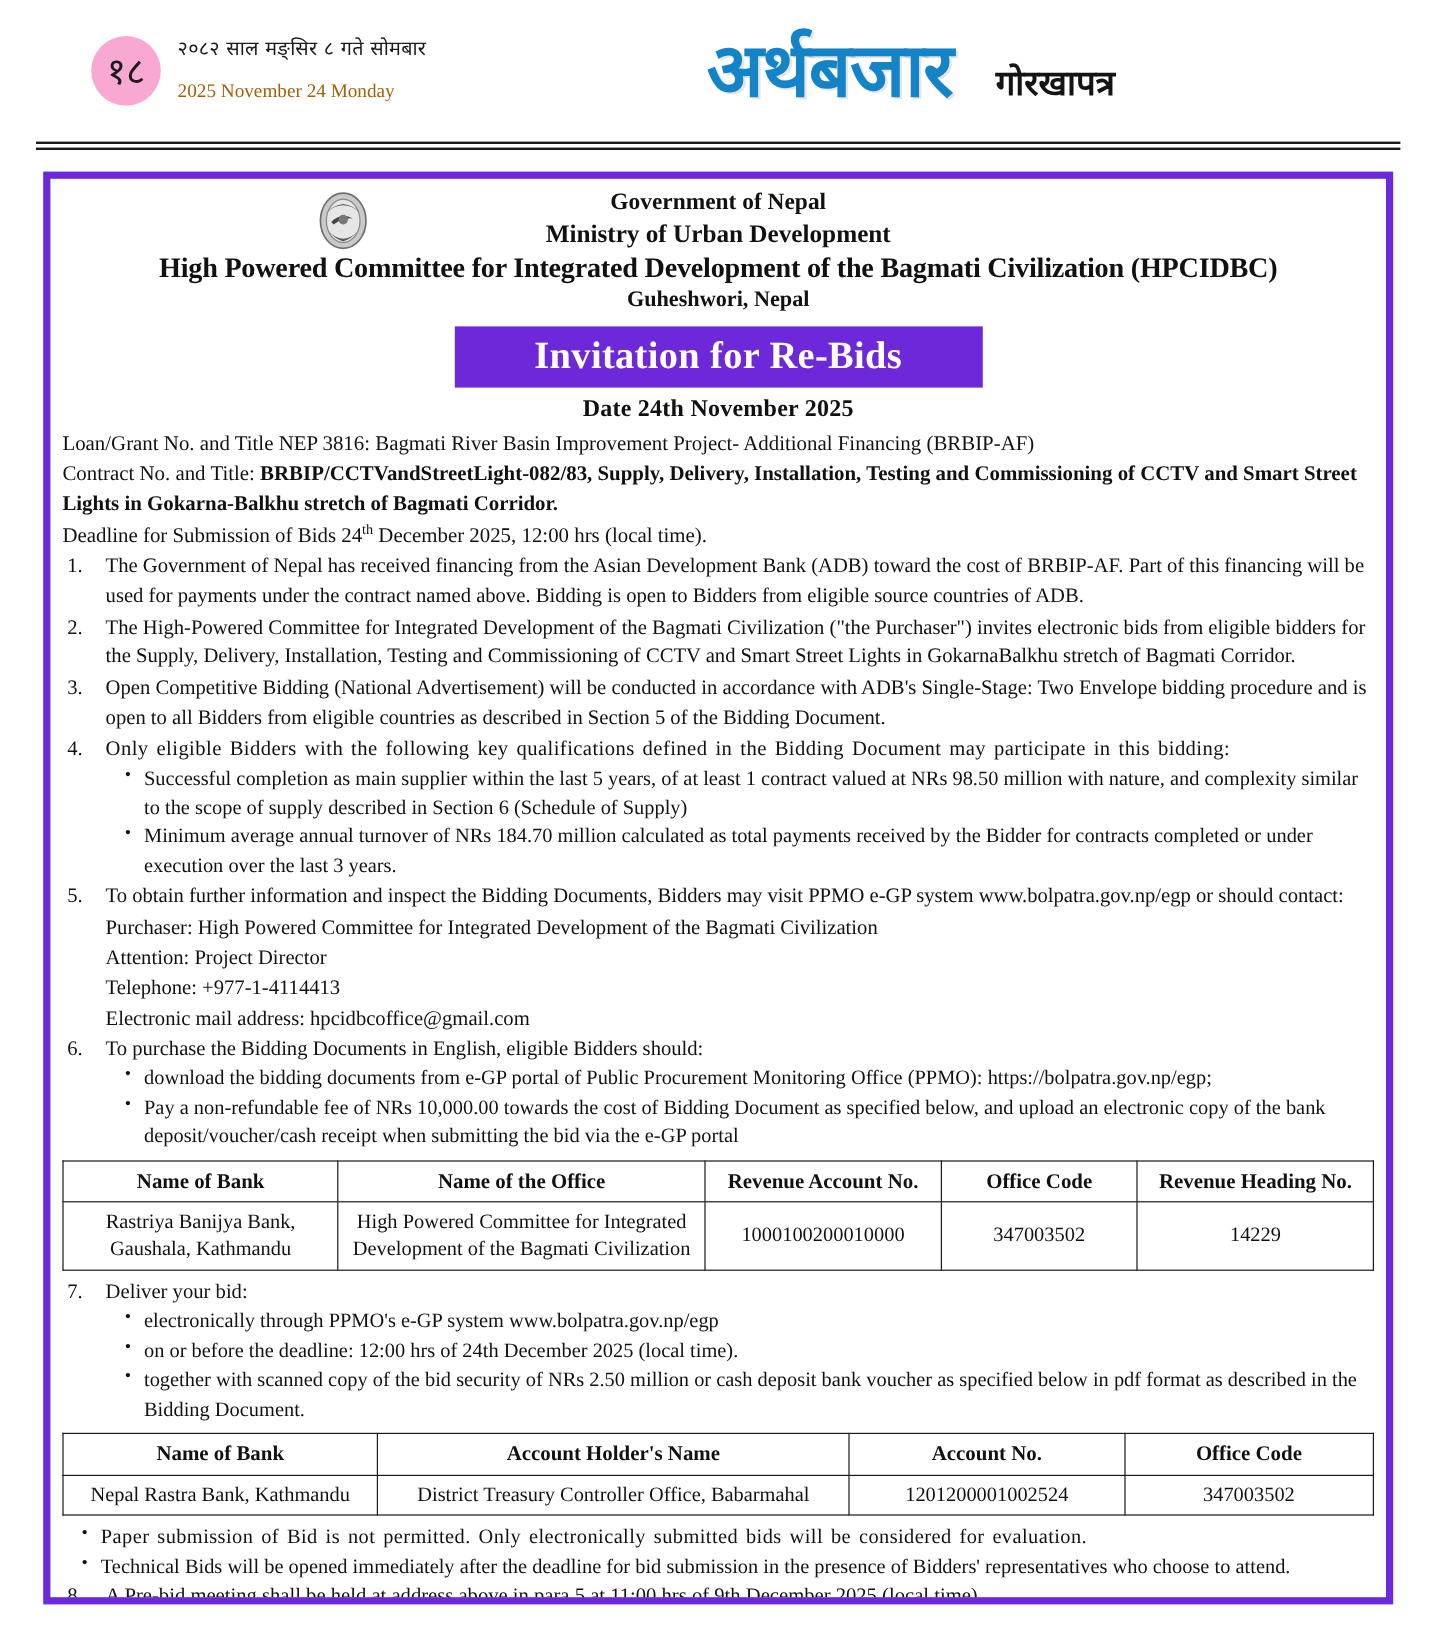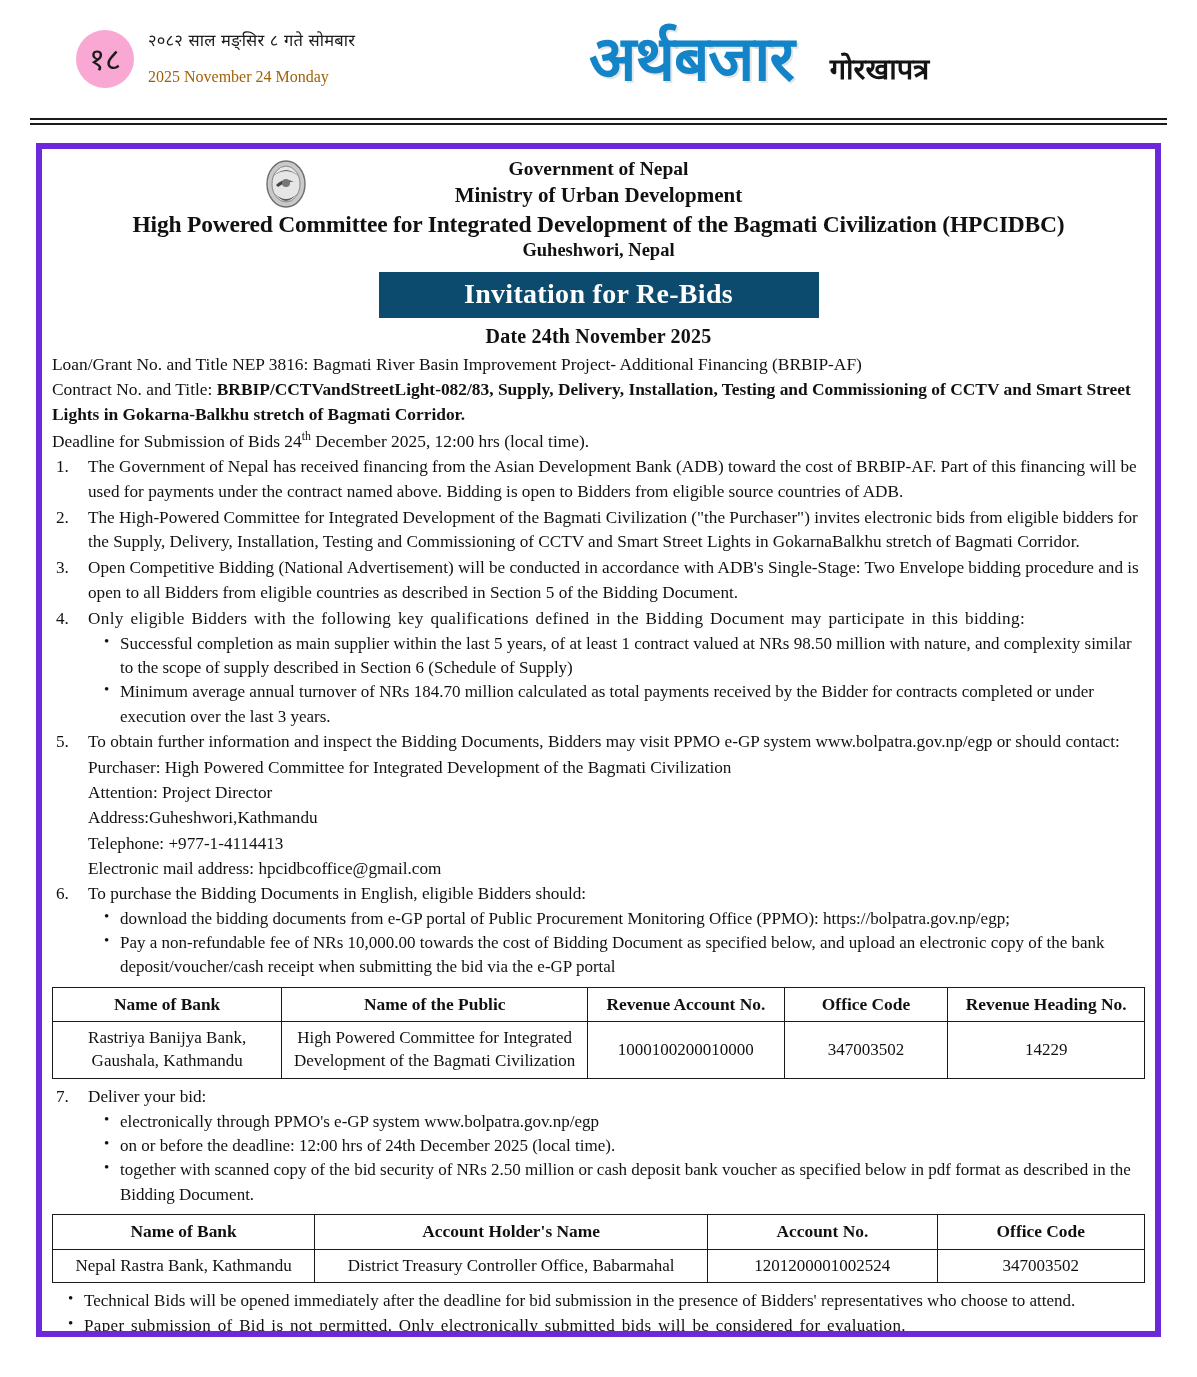--- a/index.html
+++ b/index.html
@@ -124,25 +124,25 @@
     color: #111;
   }
   .org-gov   { font-size: 19.5px; }
   .org-min   { font-size: 21px; }
   .org-hpc   { font-size: 23.5px; letter-spacing: -0.2px; white-space: nowrap; }
   .org-loc   { font-size: 18.5px; }
 
   .banner {
     margin: 9px auto 0 auto;
     width: 440px;
-    background: #0c4a6e;
+    background: #6d28d9;
     color: #ffffff;
     text-align: center;
     font-weight: bold;
-    font-size: 28px;
+    font-size: 32px;
     padding: 6px 0 8px 0;
     letter-spacing: .3px;
   }
   .doc-date {
     text-align: center;
     font-weight: bold;
     font-size: 20px;
     margin-top: 7px;
     letter-spacing: .2px;
   }
@@ -317,41 +317,40 @@
         <li><span class="just">Minimum average annual turnover of NRs 184.70 million calculated as total payments received by the Bidder for contracts completed or under execution over the last 3 years.</span></li>
       </ul>
     </li>
 
     <li>
       <span class="num">5.</span>
       <span class="just">To obtain further information and inspect the Bidding Documents, Bidders may visit PPMO e-GP system www.bolpatra.gov.np/egp or should contact:</span>
       <ul class="contact-lines">
         <li>Purchaser: High Powered Committee for Integrated Development of the Bagmati Civilization</li>
         <li>Attention: Project Director</li>
-        <li>Address:Guheshwori,Kathmandu</li>
         <li>Telephone: +977-1-4114413</li>
         <li>Electronic mail address: hpcidbcoffice@gmail.com</li>
       </ul>
     </li>
 
     <li>
       <span class="num">6.</span>
       <span>To purchase the Bidding Documents in English, eligible Bidders should:</span>
       <ul class="subs">
         <li><span class="just">download the bidding documents from e-GP portal of Public Procurement Monitoring Office (PPMO): https://bolpatra.gov.np/egp;</span></li>
         <li><span class="just">Pay a non-refundable fee of NRs 10,000.00 towards the cost of Bidding Document as specified below, and upload an electronic copy of the bank deposit/voucher/cash receipt when submitting the bid via the e-GP portal</span></li>
       </ul>
     </li>
   </ol>
 
   <table class="grid">
     <thead>
       <tr>
         <th style="width:21%">Name of Bank</th>
-        <th style="width:28%">Name of the Public</th>
+        <th style="width:28%">Name of the Office</th>
         <th style="width:18%">Revenue Account No.</th>
         <th style="width:15%">Office Code</th>
         <th style="width:18%">Revenue Heading No.</th>
       </tr>
     </thead>
     <tbody>
       <tr>
         <td class="al-left">Rastriya Banijya Bank, Gaushala, Kathmandu</td>
         <td class="al-left">High Powered Committee for Integrated Development of the Bagmati Civilization</td>
         <td>1000100200010000</td>
@@ -386,22 +385,22 @@
       <tr>
         <td>Nepal Rastra Bank, Kathmandu</td>
         <td>District Treasury Controller Office, Babarmahal</td>
         <td>1201200001002524</td>
         <td>347003502</td>
       </tr>
     </tbody>
   </table>
 
   <ul class="subs tail-bullets">
+    <li><span class="just spaced">Paper submission of Bid is not permitted. Only electronically submitted bids will be considered for evaluation.</span></li>
     <li><span class="just">Technical Bids will be opened immediately after the deadline for bid submission in the presence of Bidders' representatives who choose to attend.</span></li>
-    <li><span class="just spaced">Paper submission of Bid is not permitted. Only electronically submitted bids will be considered for evaluation.</span></li>
   </ul>
 
   <div class="last-item">
     <span class="num">8.</span>
     <span>A Pre-bid meeting shall be held at address above in para 5 at 11:00 hrs of 9th December 2025 (local time)</span>
   </div>
 
 </div>
 
 </body></html>

